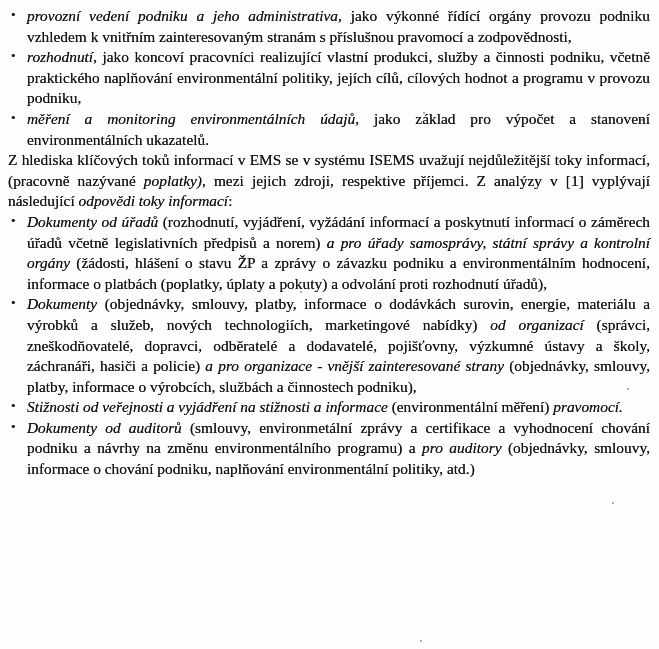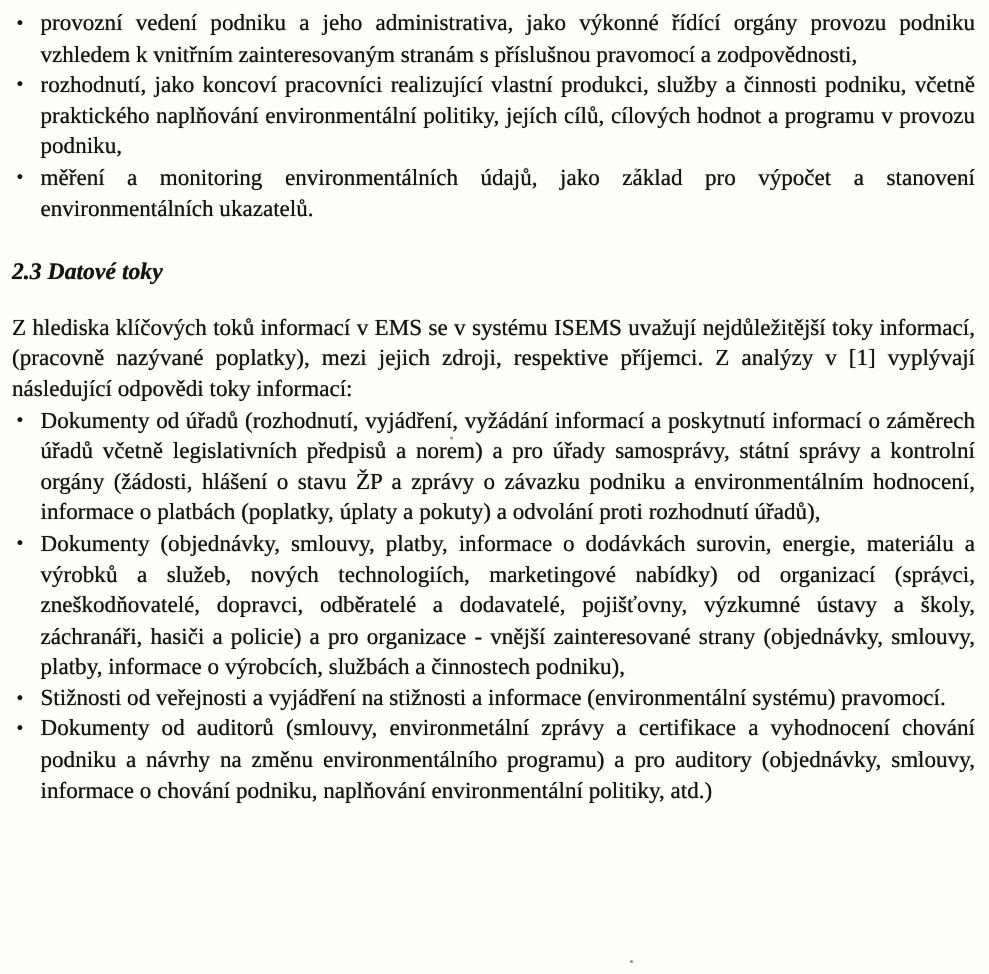--- a/index.html
+++ b/index.html
@@ -43,47 +43,46 @@
     font-style: normal;
   }
   .doc h2.heading {
     font-size: 15.8px;
     font-weight: bold;
     font-style: italic;
     text-align: left;
     margin: 22px 0 16px 0;
     line-height: 20.6px;
   }
-  .run-i { }
+  .run-i { font-style: italic; }
   .run-b { font-weight: bold; }
   .speck {
     position: absolute;
     width: 2px;
     height: 2px;
     border-radius: 50%;
     background: #3a3a3a;
     opacity: 0.55;
   }
 </style>
 </head>
 <body>
 
 <div class="page">
   <div class="doc" id="doc">
       <ul class="blist">
         <li class="bitem"><span class="bullet">•</span><span class="run-i ">provozní vedení podniku  a jeho administrativa</span><span class="">, jako výkonné řídící orgány provozu podniku vzhledem k vnitřním zainteresovaným stranám s příslušnou pravomocí a zodpovědnosti,</span></li>
         <li class="bitem"><span class="bullet">•</span><span class="run-i ">rozhodnutí</span><span class="">, jako koncoví pracovníci realizující vlastní produkci, služby a činnosti podniku, včetně praktického naplňování environmentální politiky, jejích cílů, cílových hodnot a  programu v provozu podniku,</span></li>
         <li class="bitem"><span class="bullet">•</span><span class="run-i ">měření a monitoring environmentálních údajů</span><span class="">, jako základ pro výpočet a stanovení environmentálních ukazatelů.</span></li>
       </ul>
-      <h2 class="heading"><span class="run-i run-b">2.3 Datové toky</span></h2>
       <p class="para"><span class="">Z hlediska klíčových toků informací v EMS se v systému ISEMS uvažují nejdůležitější toky informací, (pracovně nazývané </span><span class="run-i ">poplatky)</span><span class="">, mezi jejich zdroji, respektive příjemci. Z analýzy v [1] vyplývají následující </span><span class="run-i ">odpovědi toky informací</span><span class="">:</span></p>
       <ul class="blist">
         <li class="bitem"><span class="bullet">•</span><span class="run-i ">Dokumenty od úřadů</span><span class=""> (rozhodnutí, vyjádření, vyžádání informací a poskytnutí informací o záměrech úřadů včetně legislativních předpisů a norem) </span><span class="run-i ">a pro úřady samosprávy, státní správy a kontrolní orgány</span><span class=""> (žádosti, hlášení o stavu ŽP a zprávy o závazku podniku a environmentálním hodnocení, informace o platbách (poplatky, úplaty a pokuty) a odvolání proti rozhodnutí úřadů),</span></li>
         <li class="bitem"><span class="bullet">•</span><span class="run-i ">Dokumenty</span><span class=""> (objednávky, smlouvy, platby, informace o dodávkách surovin, energie, materiálu a výrobků a služeb, nových technologiích, marketingové nabídky) </span><span class="run-i ">od organizací</span><span class=""> (správci, zneškodňovatelé, dopravci, odběratelé a dodavatelé, pojišťovny, výzkumné ústavy a školy, záchranáři, hasiči a policie) </span><span class="run-i ">a pro organizace - vnější zainteresované strany</span><span class=""> (objednávky, smlouvy, platby, informace o výrobcích, službách a činnostech podniku),</span></li>
-        <li class="bitem"><span class="bullet">•</span><span class="run-i ">Stižnosti od veřejnosti a vyjádření na stižnosti a informace</span><span class=""> (environmentální systému) </span><span class="run-i ">pravomocí.</span></li>
+        <li class="bitem"><span class="bullet">•</span><span class="run-i ">Stižnosti od veřejnosti a vyjádření na stižnosti a informace</span><span class=""> (environmentální měření) </span><span class="run-i ">pravomocí.</span></li>
         <li class="bitem"><span class="bullet">•</span><span class="run-i ">Dokumenty od auditorů</span><span class=""> (smlouvy, environmetální zprávy a certifikace a vyhodnocení chování podniku a návrhy na změnu environmentálního programu) a </span><span class="run-i ">pro auditory</span><span class=""> (objednávky, smlouvy, informace o chování podniku, naplňování environmentální politiky, atd.)</span></li>
       </ul>
     </div>
 <div class="speck" style="left: 588px; top: 56px;"></div>
     <div class="speck" style="left: 423px; top: 112px;"></div>
     <div class="speck" style="left: 641px; top: 119px;"></div>
     <div class="speck" style="left: 300px; top: 291px;"></div>
     <div class="speck" style="left: 627px; top: 388px;"></div>
     <div class="speck" style="left: 612px; top: 502px;"></div>
     <div class="speck" style="left: 420px; top: 640px;"></div>

